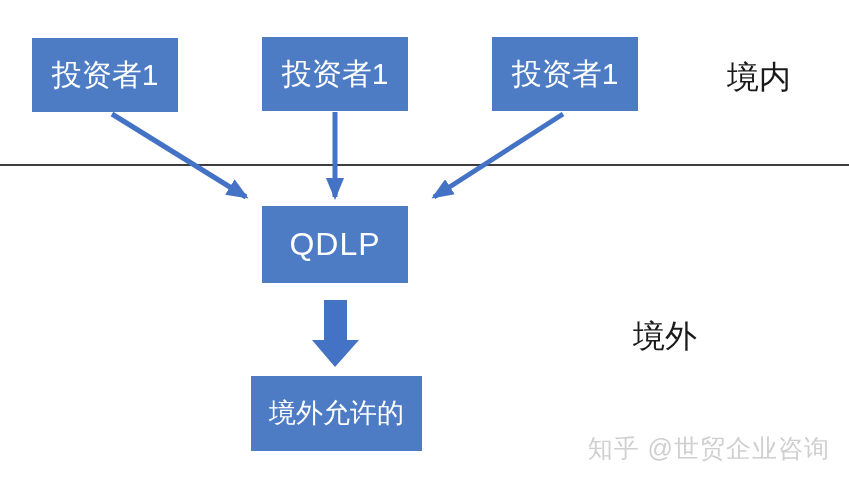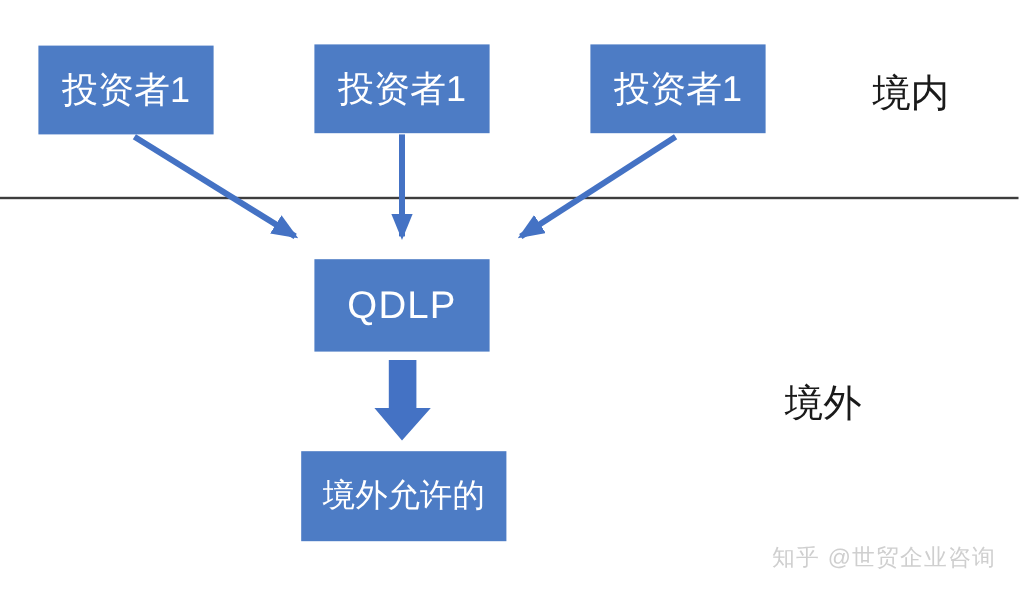--- a/index.html
+++ b/index.html
@@ -37,21 +37,21 @@
   .investor {
     width: 146px;
     height: 74px;
     font-size: 30px;
   }
   .investor-1 { left: 32px;  top: 38px; }
   .investor-2 { left: 262px; top: 37px; }
   .investor-3 { left: 492px; top: 37px; }
   .qdlp-box {
     left: 262px;
-    top: 216px;
+    top: 206px;
     width: 146px;
     height: 77px;
     font-size: 32px;
     letter-spacing: 1px;
   }
   .dest-box {
     left: 251px;
     top: 376px;
     width: 171px;
     height: 75px;
@@ -60,21 +60,21 @@
     flex-direction: column;
   }
   .region-label {
     position: absolute;
     color: var(--label-text);
     font-size: 32px;
     white-space: nowrap;
     text-align: right;
   }
   .region-domestic { left: 727px; top: 56px; }
-  .region-overseas { left: 633px; top: 315px; margin-left: 21px; }
+  .region-overseas { left: 633px; top: 315px; }
   .divider {
     position: absolute;
     left: 0;
     top: 164px;
     width: 849px;
     height: 2px;
     background: var(--divider);
   }
   .arrow-layer {
     position: absolute;
@@ -91,22 +91,22 @@
   }
   .arrow-head-fill {
     fill: var(--arrow);
   }
   .block-arrow {
     fill: var(--arrow);
   }
   .watermark {
     position: absolute;
     right: 19px;
-    top: 452px;
-    font-size: 19px;
+    top: 432px;
+    font-size: 25px;
     color: var(--watermark);
     letter-spacing: 1px;
     white-space: nowrap;
   }
 </style>
 </head>
 <body>
 
 <div class="canvas">
 

